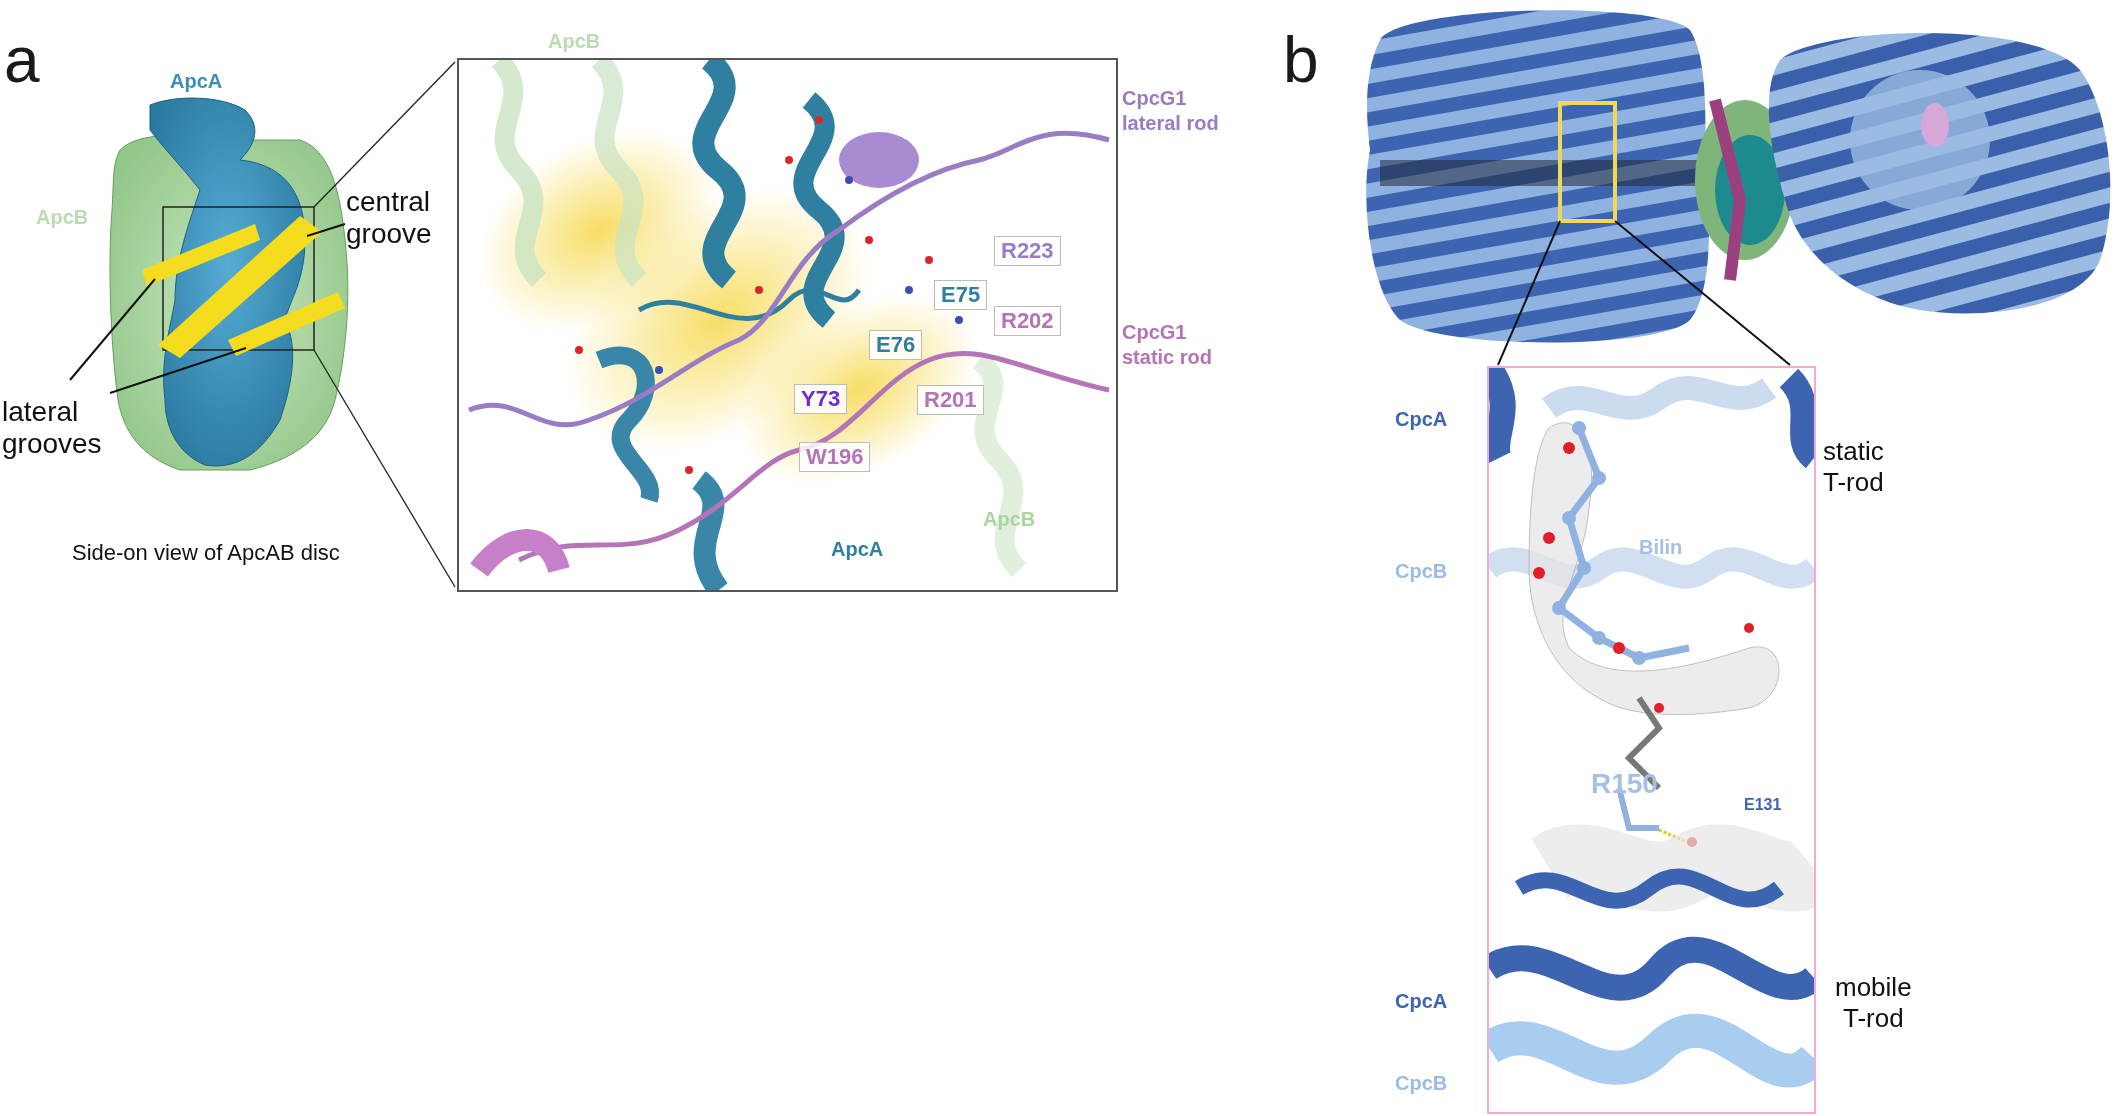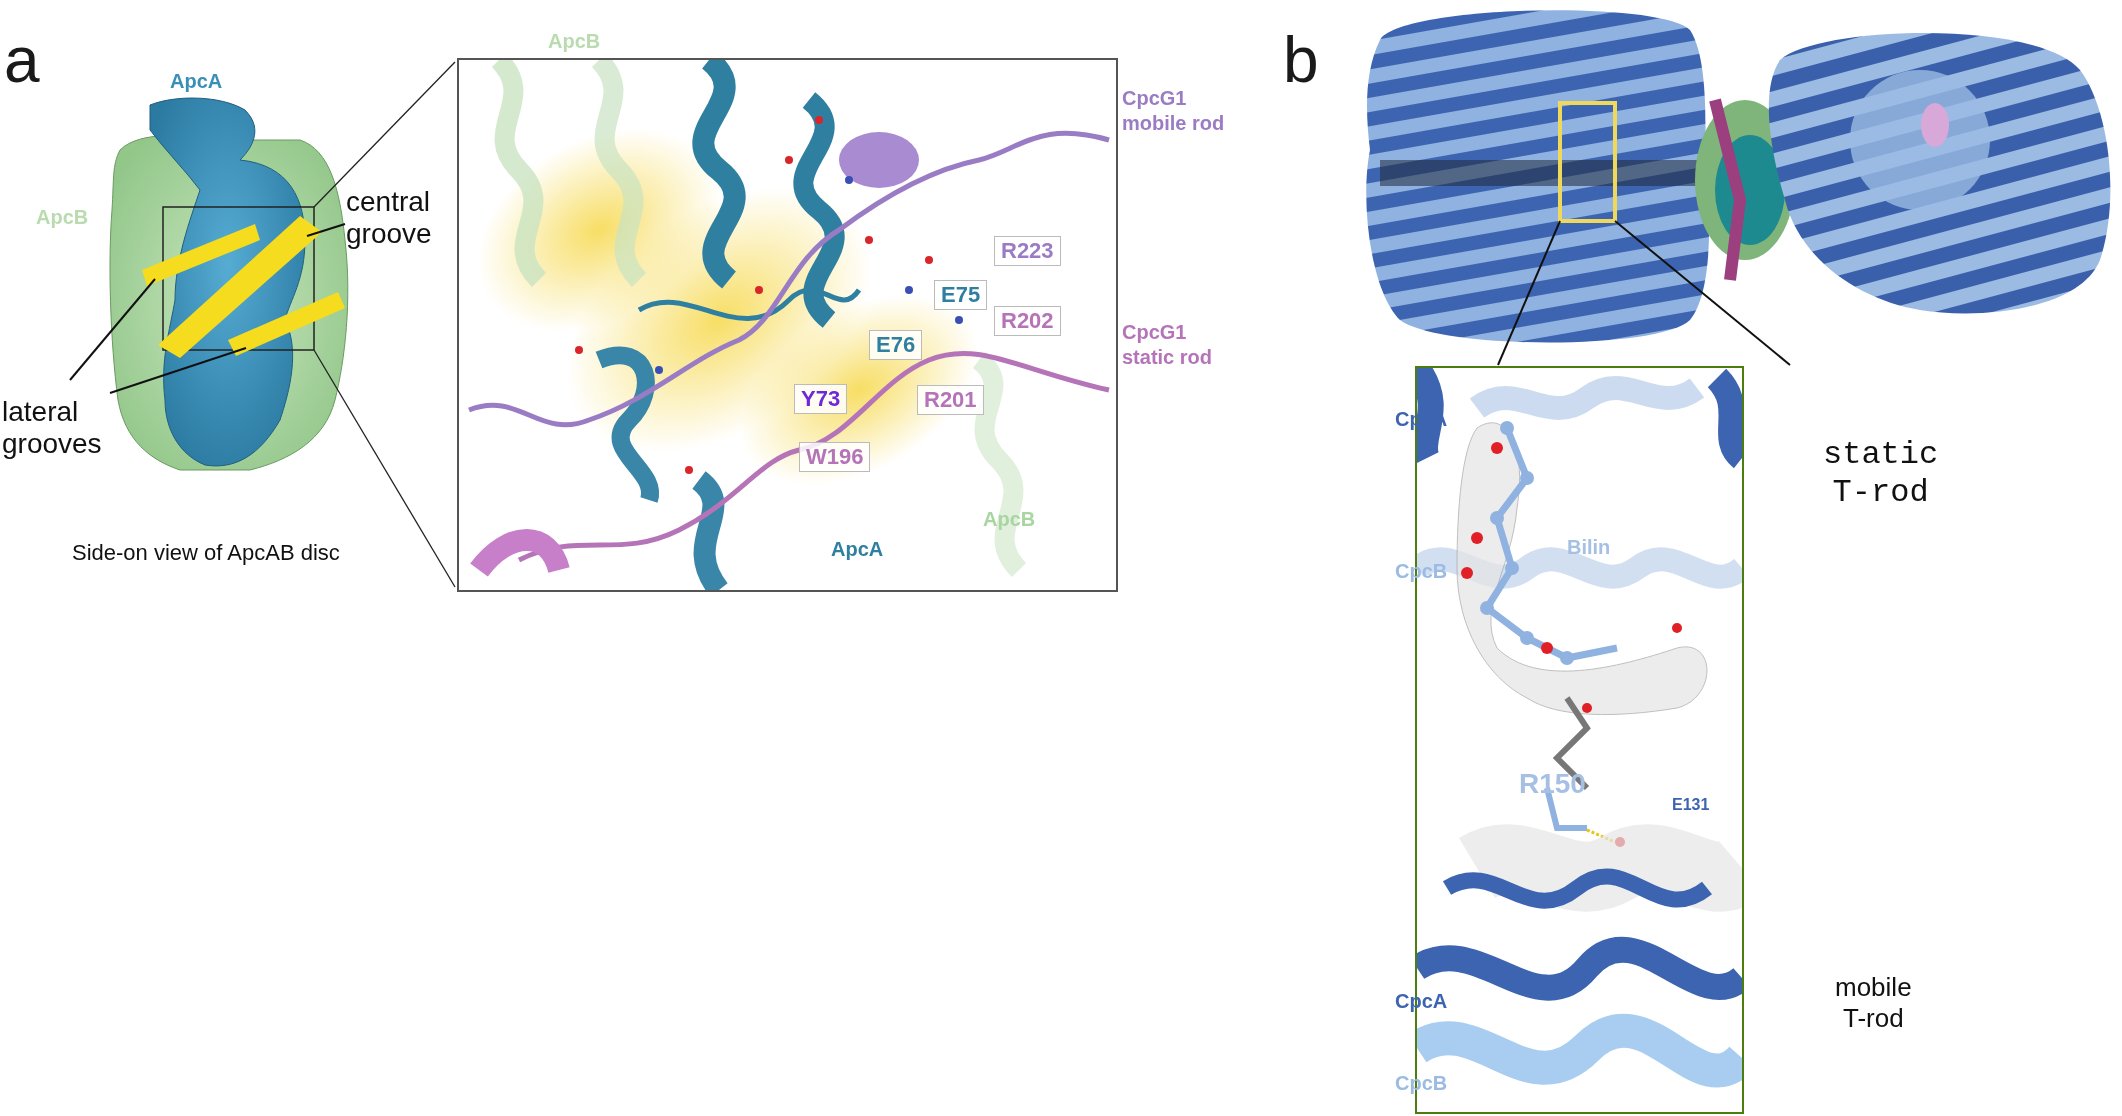--- a/index.html
+++ b/index.html
@@ -114,21 +114,21 @@
   <div class="abs res" style="left:535px; top:246px; color:#b574b8;">R202</div>
   <div class="abs res" style="left:410px; top:270px; color:#2f7fa1;">E76</div>
   <div class="abs res" style="left:335px; top:324px; color:#6d28d9;">Y73</div>
   <div class="abs res" style="left:458px; top:325px; color:#b574b8;">R201</div>
   <div class="abs res" style="left:340px; top:382px; color:#b574b8;">W196</div>
 </div>
 
 <div class="abs lbl" style="left:548px; top:30px; color:#b8dcae;">ApcB</div>
 <div class="abs lbl" style="left:1122px; top:86px; color:#9a7cc4; line-height:1.25;">
   <div>CpcG1</div>
-  <div>mobile rod</div>
+  <div>lateral rod</div>
 </div>
 <div class="abs lbl" style="left:1122px; top:320px; color:#b574b8; line-height:1.25;">
   <div>CpcG1</div>
   <div>static rod</div>
 </div>
 
 <div class="abs panel-letter" style="left:1283px; top:28px;">b</div>
 
 <div class="abs" style="left:1360px; top:0; width:762px; height:380px;">
   <svg width="762" height="380" viewBox="0 0 762 380">
@@ -154,21 +154,21 @@
     <ellipse cx="560" cy="140" rx="70" ry="70" fill="#9bbbe3" opacity="0.8"></ellipse>
     <ellipse cx="575" cy="125" rx="14" ry="22" fill="#d8a8d8"></ellipse>
 
     <rect x="200" y="103" width="55" height="118" fill="none" stroke="#f0d85a" stroke-width="4"></rect>
 
     <line x1="200" y1="221" x2="138" y2="365" stroke="#111" stroke-width="2"></line>
     <line x1="255" y1="221" x2="430" y2="365" stroke="#111" stroke-width="2"></line>
   </svg>
 </div>
 
-<div class="abs" style="left:1415px; top:366px; width:325px; height:744px; border:2px solid #4d7c0f; background:#fff; overflow:hidden;">
+<div class="abs" style="left:1487px; top:366px; width:325px; height:744px; border:2px solid #f9a8d4; background:#fff; overflow:hidden;">
   <svg width="325" height="744" viewBox="0 0 325 744">
 
     <path d="M60,40 C100,10 130,60 170,30 C210,0 240,50 280,20" stroke="#c6d7ee" stroke-width="24" fill="none" opacity="0.9"></path>
     <path d="M0,200 C40,170 70,230 110,200 C150,170 180,230 220,200 C260,170 290,230 325,200" stroke="#c6d7ee" stroke-width="24" fill="none" opacity="0.8"></path>
     <path d="M0,0 C30,40 0,70 10,90" stroke="#3d64b0" stroke-width="26" fill="none"></path>
     <path d="M300,10 C330,40 300,70 325,90" stroke="#3d64b0" stroke-width="26" fill="none"></path>
 
     <path d="M60,60 C90,40 110,80 100,140 C95,200 60,240 80,280 C120,320 200,300 260,280 C300,270 300,330 260,340 C200,350 140,350 110,330 C70,310 40,260 40,200 C40,140 45,80 60,60 Z" fill="#e6e6e6" opacity="0.75" stroke="#aaa" stroke-width="1"></path>
 
     <path d="M90,60 L110,110 L80,150 L95,200 L70,240 L110,270 L150,290 L200,280" stroke="#8fb2e0" stroke-width="7" fill="none"></path>
@@ -204,20 +204,20 @@
   <div class="abs" style="left:150px; top:168px; color:#a6c0e4; font-weight:bold; font-size:20px;">Bilin</div>
   <div class="abs" style="left:102px; top:400px; color:#a6c0e4; font-weight:bold; font-size:28px;">R150</div>
   <div class="abs" style="left:255px; top:428px; color:#3d64b0; font-weight:bold; font-size:16px;">E131</div>
 </div>
 
 <div class="abs lbl" style="left:1395px; top:408px; color:#3d64b0;">CpcA</div>
 <div class="abs lbl" style="left:1395px; top:560px; color:#9bbbe3;">CpcB</div>
 <div class="abs lbl" style="left:1395px; top:990px; color:#3d64b0;">CpcA</div>
 <div class="abs lbl" style="left:1395px; top:1072px; color:#9bbbe3;">CpcB</div>
 
-<div class="abs" style="left:1823px; top:436px; font-size:32px; color:#111; text-align:center; line-height:1.2;font-family:Liberation Mono, monospace;">
+<div class="abs" style="left:1823px; top:436px; font-size:26px; color:#111; text-align:center; line-height:1.2;">
   <div>static</div>
   <div>T-rod</div>
 </div>
 <div class="abs" style="left:1811px; top:972px; font-size:26px; color:#111; text-align:center; line-height:1.2;padding-left:24px;">
   <div>mobile</div>
   <div>T-rod</div>
 </div>
 
 </body></html>

